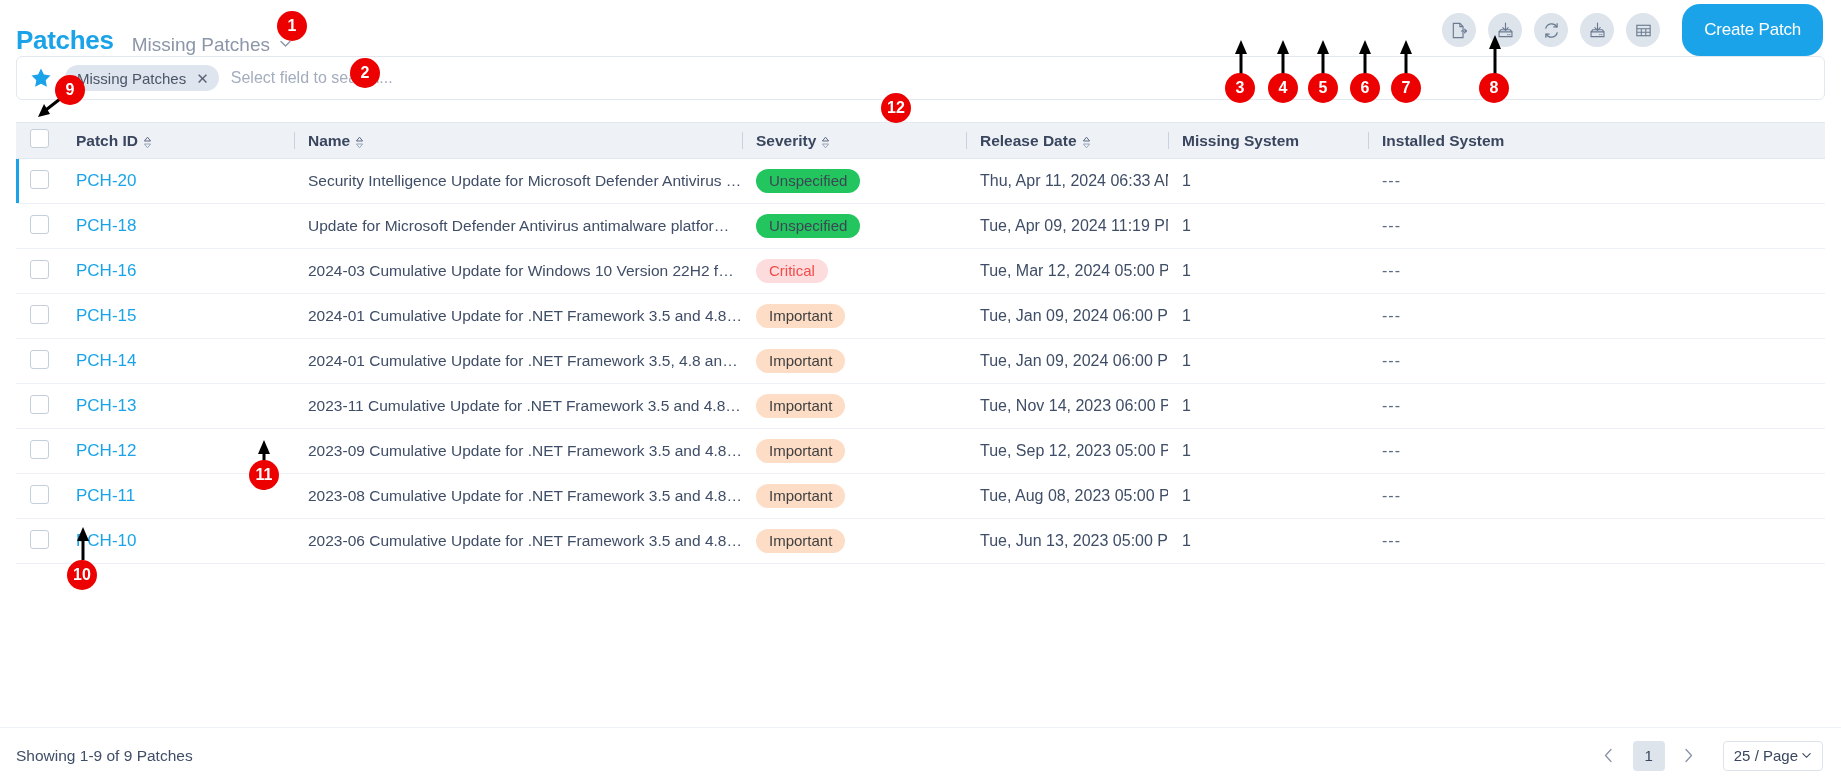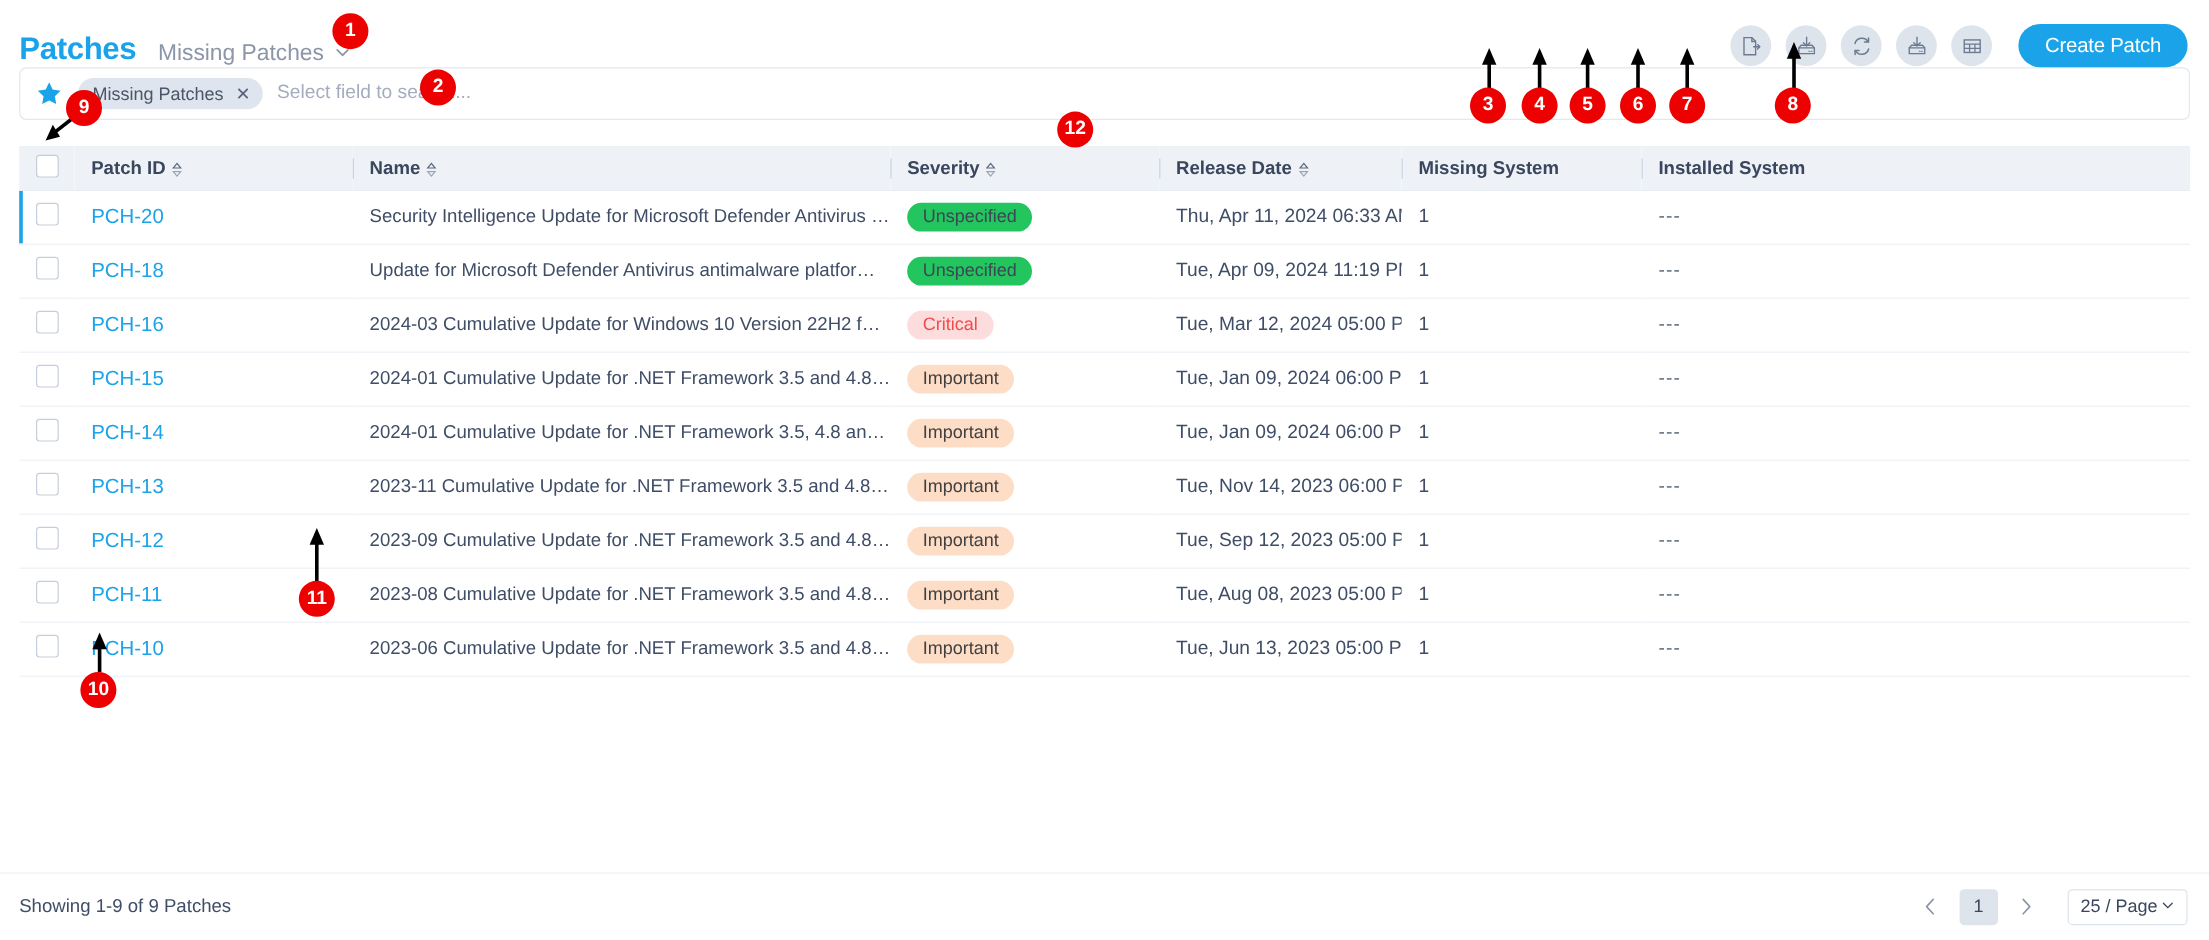--- a/index.html
+++ b/index.html
@@ -31,21 +31,21 @@
   .header-spacer { flex: 1; }
 
   .toolbar { display: flex; align-items: center; gap: 12px; }
   .icon-btn {
     width: 34px; height: 34px; border-radius: 50%;
     background: #dde4ec; display: flex; align-items: center; justify-content: center;
     cursor: pointer; border: none;
   }
   .icon-btn svg { display: block; }
   .create-btn {
-    height: 36px; padding: 0 22px; margin-left: 10px;
+    height: 52px; padding: 0 22px; margin-left: 10px;
     border-radius: 18px; border: none;
     background: #1aa3e8; color: #fff;
     font-size: 17px; font-family: "Liberation Sans", sans-serif;
     cursor: pointer; letter-spacing: -0.2px;
   }
 
   
   .searchbar-wrap { padding: 0 16px; }
   .searchbar {
     display: flex; align-items: center; gap: 12px;
@@ -466,16 +466,16 @@
       <div class="ann" style="left: 277px; top: 11px;">1</div>
       <div class="ann" style="left: 350px; top: 58px;">2</div>
       <div class="ann" style="left: 1225px; top: 73px;">3</div>
       <div class="ann" style="left: 1268px; top: 73px;">4</div>
       <div class="ann" style="left: 1308px; top: 73px;">5</div>
       <div class="ann" style="left: 1350px; top: 73px;">6</div>
       <div class="ann" style="left: 1391px; top: 73px;">7</div>
       <div class="ann" style="left: 1479px; top: 73px;">8</div>
       <div class="ann" style="left: 55px; top: 75px;">9</div>
       <div class="ann" style="left: 67px; top: 560px;">10</div>
-      <div class="ann" style="left: 249px; top: 484px;">11</div>
+      <div class="ann" style="left: 249px; top: 460px;">11</div>
       <div class="ann" style="left: 881px; top: 93px;">12</div>
     </div>
 </div>
 
 </body></html>

